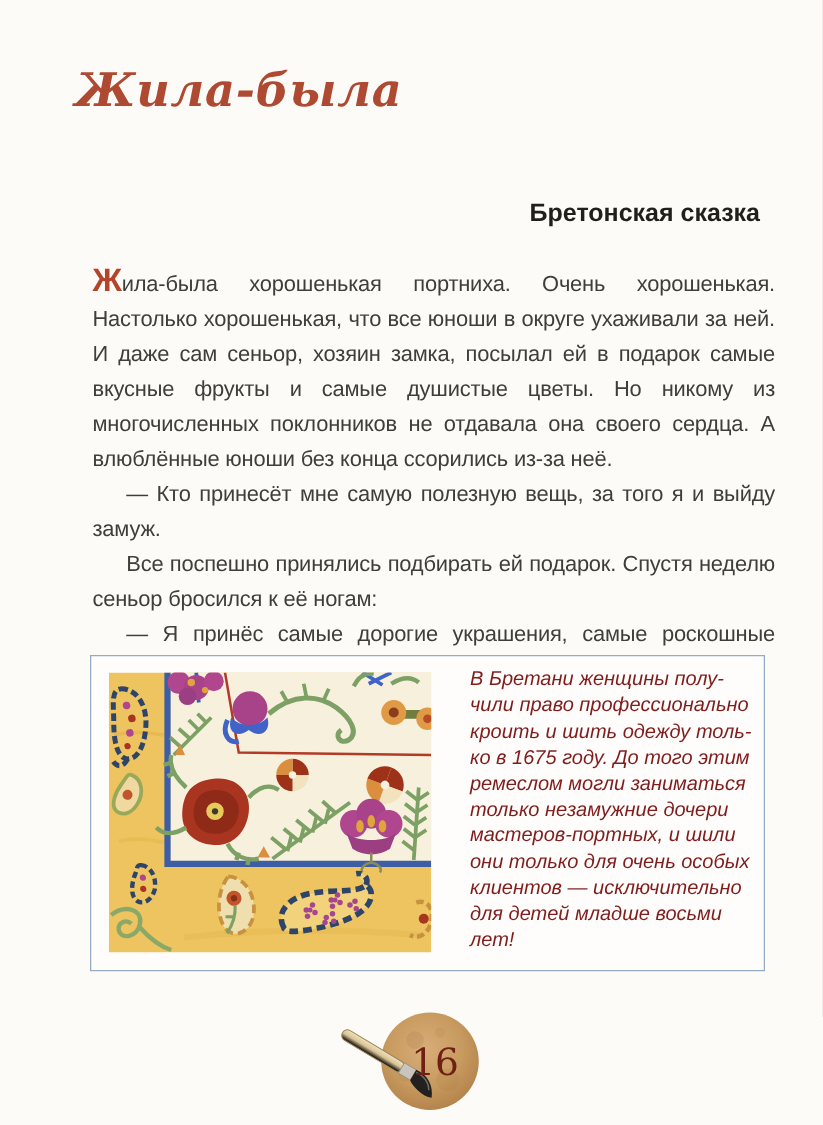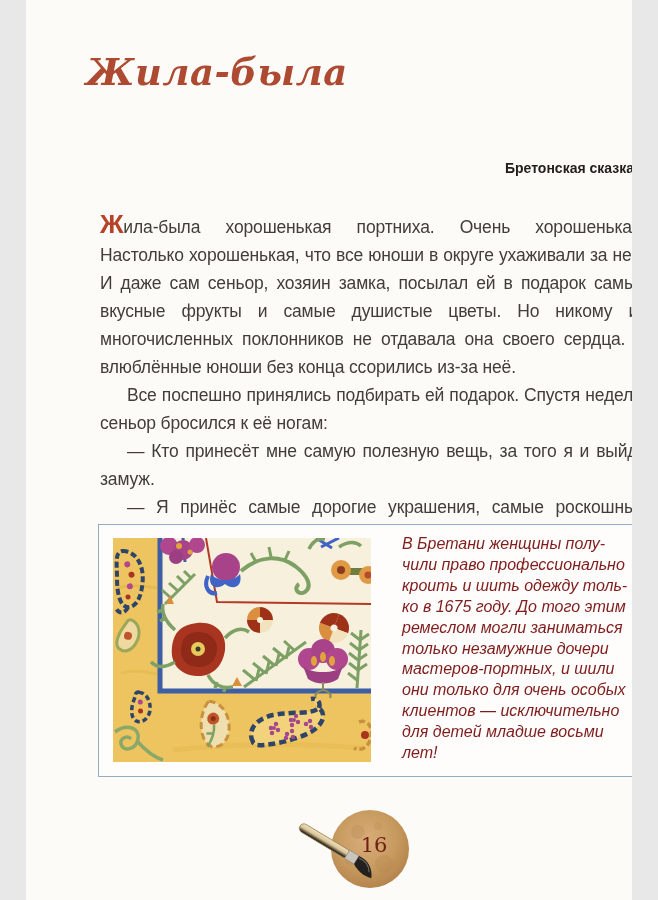--- a/index.html
+++ b/index.html
@@ -1,29 +1,29 @@
 <!DOCTYPE html>
 <html><head>
 <meta charset="utf-8">
 <style>
   html,body { margin:0; padding:0; background:#e8e8e8; }
   .page {
-    position:relative; width:606px; height:900px; margin:0 auto;
+    position:relative; width:658px; height:900px; margin:0 auto;
     background:#fcfbf8; overflow:hidden;
     font-family:"Liberation Sans", sans-serif;
   }
   .title {
     position:absolute; left:60px; top:50px; width:560px; margin:0;
     font-family:"DejaVu Serif", serif; font-style:italic; font-weight:bold;
     font-size:37px; line-height:45px; color:#ad4a31; letter-spacing:0.5px;
   }
   .title span { display:block; }
   .subtitle {
     position:absolute; left:62px; top:160px; width:546px; margin:0;
-    text-align:right; font-size:14px; font-weight:bold; color:#211e1c;
+    text-align:right; font-size:20px; font-weight:bold; color:#211e1c;
   }
   .body-text {
     position:absolute; left:62px; top:211px; width:546px;
     font-size:17.5px; line-height:28px; color:#413d3a;
     text-align:justify; letter-spacing:-0.15px;margin-left:12px;
   }
   .body-text p { margin:0; }
   .body-text p.indent { text-indent:27px; }
   .dropcap {
     color:#b5432a; font-weight:bold; font-size:26px; line-height:1;
@@ -35,38 +35,38 @@
   .textile { position:absolute; left:14px; top:13px; width:258px; height:224px; }
   .note-text {
     position:absolute; left:303px; top:9px; width:244px;
     font-style:italic; font-size:16px; line-height:20.9px;
     color:#7f1d1d; white-space:pre-line;
   }
   .footer { position:absolute; left:262px; top:802px; width:160px; height:95px; }
   .footer svg { position:absolute; left:0; top:0; }
   .page-number {
     position:absolute; left:64px; top:31px; width:44px; text-align:center;
-    font-family:"DejaVu Serif", serif; font-size:21px; color:#6e2014;
+    font-family:"DejaVu Serif", serif; font-size:30px; color:#6e2014;
   }
 </style>
 </head>
 <body>
 
 <div class="page">
 
   <h1 class="title">
     <span>Жила-была</span>
   </h1>
 
   <p class="subtitle">Бретонская сказка</p>
 
   <div class="body-text">
     <p><span class="dropcap">Ж</span><span>ила-была хорошенькая портниха. Очень хорошенькая. Настолько хорошенькая, что все юноши в округе ухаживали за ней. И даже сам сеньор, хозяин замка, посылал ей в подарок самые вкусные фрукты и самые душистые цветы. Но никому из многочисленных поклонников не отдавала она своего сердца. А влюблённые юноши без конца ссорились из-за неё.</span></p>
+    <p class="indent">— Кто принесёт мне самую полезную вещь, за того я и выйду замуж.</p>
     <p class="indent">Все поспешно принялись подбирать ей подарок. Спустя неделю сеньор бросился к её ногам:</p>
-    <p class="indent">— Кто принесёт мне самую полезную вещь, за того я и выйду замуж.</p>
     <p class="indent">— Я принёс самые дорогие украшения, самые роскошные наряды...</p>
   </div>
 
   <div class="note-box">
 
     <svg class="textile" viewBox="0 0 258 224" preserveAspectRatio="none">
 
       <rect width="258" height="224" fill="#edc45f"></rect>
       <path d="M4,50 Q20,46 44,50" stroke="#dfae42" stroke-width="3" fill="none" opacity=".45"></path>
       <path d="M8,135 Q24,131 44,136" stroke="#e2b34a" stroke-width="3" fill="none" opacity=".45"></path>

